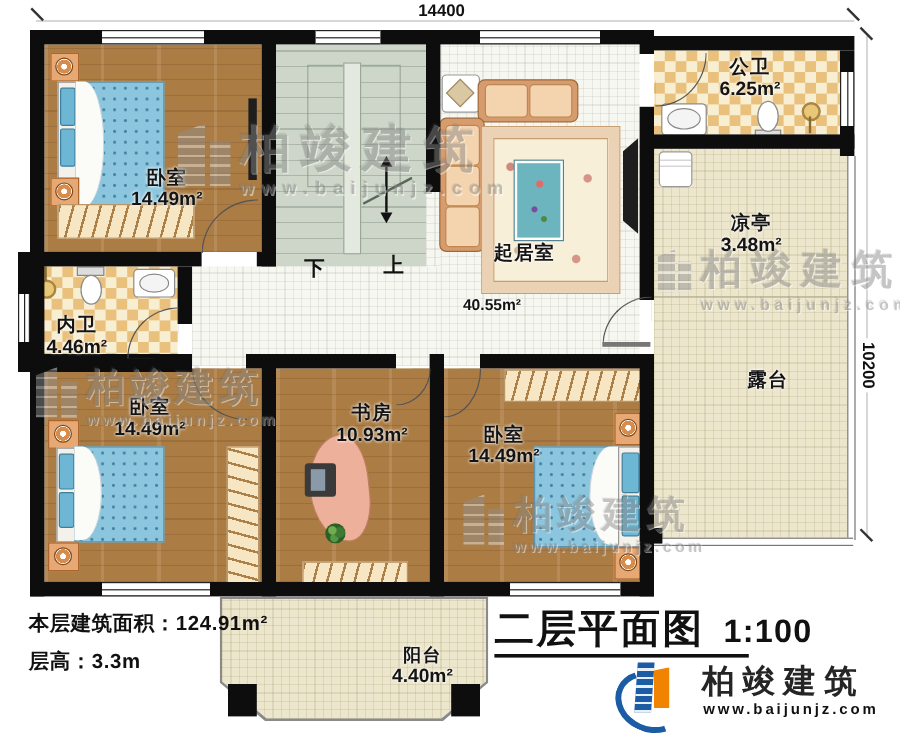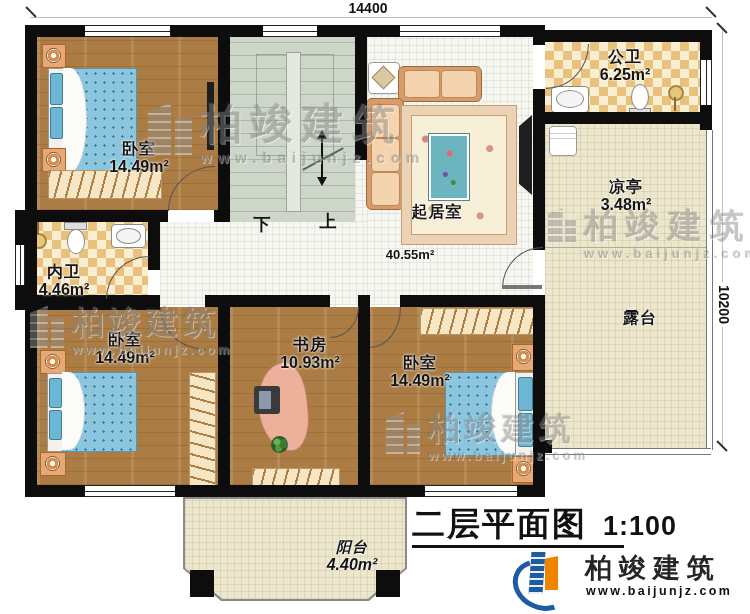--- a/index.html
+++ b/index.html
@@ -262,21 +262,21 @@
     <span class="rname">公卫</span>
     <span class="rarea">6.25m²</span>
   </div>
   <div class="rlabel" style="left:626px;top:196px;">
     <span class="rname">凉亭</span>
     <span class="rarea">3.48m²</span>
   </div>
   <div class="rlabel" style="left:640px;top:318px;">
     <span class="rname">露台</span>
   </div>
-  <div class="rlabel" style="left:352px;top:556px;font-style:italic;">
+  <div class="rlabel" style="left:352px;top:556px;">
     <span class="rname" style="font-size:15px;">阳台</span>
     <span class="rarea">4.40m²</span>
   </div>
   <div class="stair-lab" style="left:262px;top:224px;">下</div>
   <div class="stair-lab" style="left:328px;top:221px;">上</div>
 
   <div class="wm" style="left:148px;top:103px;">
     <span class="wm-icon" style="width:44px;height:52px;">
         <i class="b1"></i>
         <i class="b2"></i>
@@ -310,20 +310,26 @@
     <span class="wm-icon" style="width:34px;height:42px;">
         <i class="b1"></i>
         <i class="b2"></i>
       </span>
     <span>
       <span class="wm-name" style="display:block;font-size:32px;letter-spacing:5px;">柏竣建筑</span>
       <span class="wm-url" style="display:block;font-size:13px;letter-spacing:3px;">www.baijunjz.com</span>
     </span>
   </div>
 
+  <div class="info-line" style="left:24px;top:508px;">
+    <span>本层建筑面积：</span><span>124.91m²</span>
+  </div>
+  <div class="info-line" style="left:24px;top:540px;">
+    <span>层高：</span><span>3.3m</span>
+  </div>
 
   <div class="ptitle" style="left:412px;top:502px;font-size:33px;letter-spacing:2px;">
     <span>二层平面图</span><span style="font-size:27px;font-weight:600;margin-left:16px;letter-spacing:1px;">1:100</span>
   </div>
   <div class="abs" style="left:412px;top:545px;width:212px;height:3px;background:#111;"></div>
 
   <div class="abs" style="left:510px;top:548px;width:235px;height:60px;">
     <span class="abs" style="left:0;top:2px;width:64px;height:52px;">
       <span class="abs" style="left:2px;top:10px;width:50px;height:40px;border:5px solid rgba(0,0,0,0);border-left:5px solid #1b5ca5;border-bottom:5px solid #1b5ca5;border-radius:50%;transform:rotate(24deg);"></span>
       <span class="abs" style="left:20px;top:2px;width:14px;height:42px;background:#1b5ca5;transform:skewX(-4deg);background-image:repeating-linear-gradient(0deg,rgba(255,255,255,.9) 0 2px,rgba(0,0,0,0) 2px 7px);"></span>

